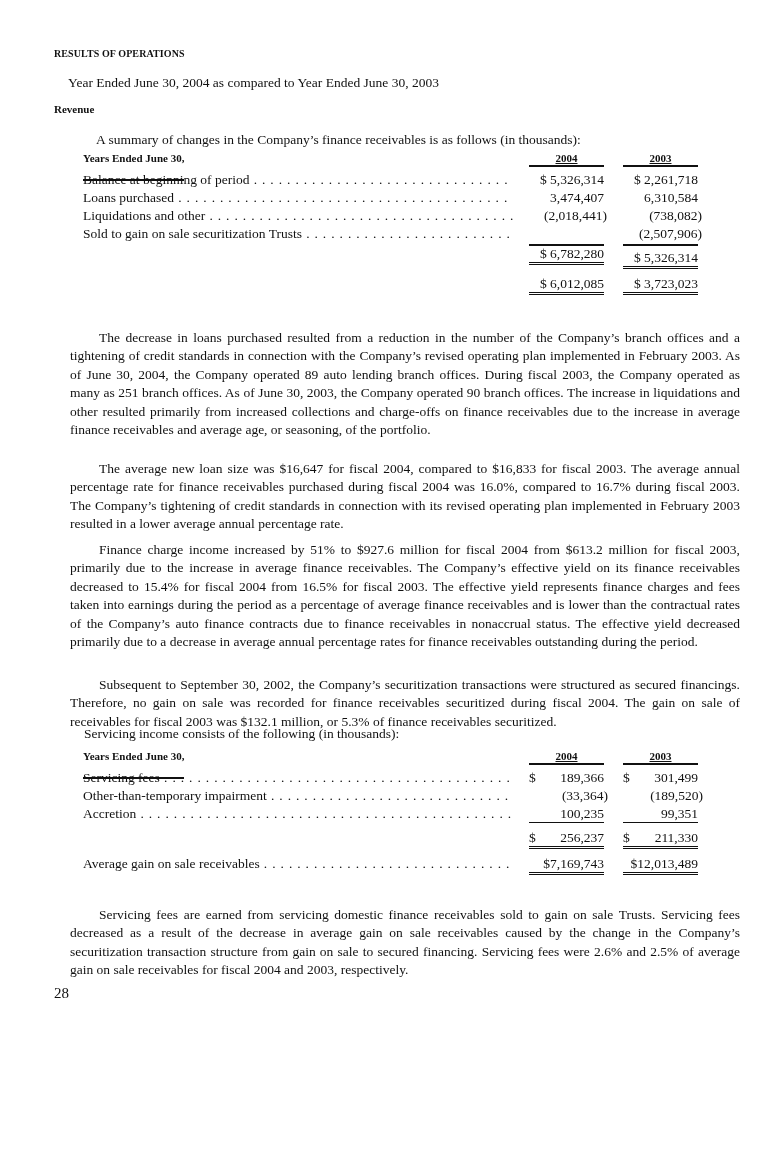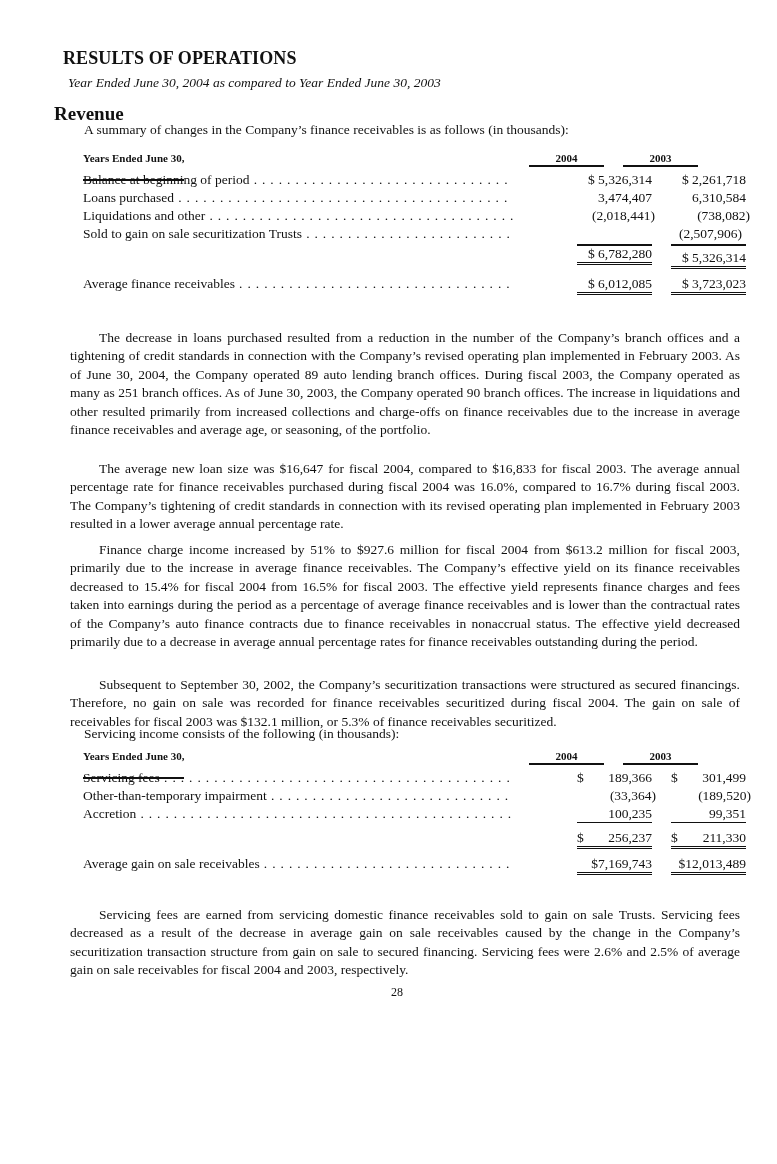--- a/index.html
+++ b/index.html
@@ -1,51 +1,51 @@
 <!DOCTYPE html>
 <html><head>
 <meta charset="utf-8">
 <style>
   html, body { margin: 0; padding: 0; background: #ffffff; }
   body { width: 777px; height: 1164px; position: relative; overflow: hidden;
          font-family: "Liberation Serif", "DejaVu Serif", serif; color: #111; font-size: 13.3px; }
   .page { position: absolute; left: 54px; top: 0; width: 670px; }
-  .h1 { position: absolute; top: 48px; left: 9px; font-weight: bold; font-size: 18px; letter-spacing: 0.1px; text-align: center; }
-  .subtitle { position: absolute; top: 75px; left: 14px; font-style: italic; font-size: 13.5px; }
-  .h2 { position: absolute; top: 103px; left: 0; font-weight: bold; font-size: 19px; }
+  .h1 { position: absolute; top: 48px; left: 0; font-weight: bold; font-size: 10px; letter-spacing: 0.1px; text-align: center; }
+  .subtitle { position: absolute; top: 75px; left: 14px; font-size: 13.5px; }
+  .h2 { position: absolute; top: 103px; left: 0; font-weight: bold; font-size: 11px; }
   .intro { position: absolute; left: 30px; font-size: 13.5px; }
   p.para { position: absolute; left: 0; width: 670px; margin: 16px; text-align: justify;
            text-indent: 29px; line-height: 18.4px; font-size: 13.5px; }
   .tbl { position: absolute; left: 29px; width: 641px; }
   .tbl .hdr-label { position: absolute; left: 0; top: 0; font-weight: bold; font-size: 11px;
                     border-bottom: 2px solid #111; padding-bottom: 15px; white-space: nowrap; }
   .tbl .colhdr { position: absolute; top: 0; width: 75px; text-align: center; font-weight: bold;
-                 font-size: 11px; border-bottom: 2px solid #111; padding-bottom: 1px; }
+                 font-size: 11px; border-bottom: 2px solid #111; padding-bottom: 1px; text-decoration: underline; }
   .tbl .row { position: absolute; left: 0; width: 641px; height: 18px; font-size: 13.5px; }
   .tbl .label { position: absolute; left: 0; width: 430px; white-space: nowrap; overflow: hidden; }
   .tbl .label::after { content: " . . . . . . . . . . . . . . . . . . . . . . . . . . . . . . . . . . . . . . . . . . . . . . . . . . . . . . . . . . . . . . . . . . . . . . . . . . . . . . . . . . . . . . . . . . . . . ."; letter-spacing: 0.8px; }
   .tbl .label.nodots::after { content: ""; }
-  .tbl .val { position: absolute; width: 75px; text-align: right; white-space: nowrap; margin-left: 48px; }
+  .tbl .val { position: absolute; width: 75px; text-align: right; white-space: nowrap; }
   .tbl .val .cur { position: absolute; left: 0; }
   .c1 { left: 446px; }
   .c2 { left: 540px; }
   .dbl { border-bottom: 3px double #111; }
   .single-under { border-bottom: 1px solid #111; }
   .thick-top { border-top: 2px solid #111; }
-  .pagenum { position: absolute; top: 985px; left: 8px; width: 670px; text-align: center; font-size: 12px; }
+  .pagenum { position: absolute; top: 985px; left: 0; width: 670px; text-align: left; font-size: 15px; }
 </style>
 </head>
 <body>
 
 <div class="page">
   <div class="h1">RESULTS OF OPERATIONS</div>
   <div class="subtitle">Year Ended June 30, 2004 as compared to Year Ended June 30, 2003</div>
   <div class="h2">Revenue</div>
 
-  <div class="intro" style="top:122px;">A summary of changes in the Company’s finance receivables is as follows (in thousands):</div>
+  <div class="intro" style="top:132px;margin-left:12px;">A summary of changes in the Company’s finance receivables is as follows (in thousands):</div>
 
   <div class="tbl" style="top:152px;">
     <div class="hdr-label">Years Ended June 30,</div>
     <div class="colhdr c1">2004</div>
     <div class="colhdr c2">2003</div>
 
     <div class="row" style="top:20px;">
       <div class="label">Balance at beginning of period</div>
       <div class="val c1">$ 5,326,314</div>
       <div class="val c2">$ 2,261,718</div>
@@ -56,28 +56,27 @@
       <div class="val c2">6,310,584</div>
     </div>
     <div class="row" style="top:56px;">
       <div class="label">Liquidations and other</div>
       <div class="val c1" style="width:78px;">(2,018,441)</div>
       <div class="val c2" style="width:79px;">(738,082)</div>
     </div>
     <div class="row" style="top:74px;">
       <div class="label">Sold to gain on sale securitization Trusts</div>
       <div class="val c1"></div>
-      <div class="val c2" style="width:79px;text-align:center;">(2,507,906)</div>
+      <div class="val c2" style="width:79px;">(2,507,906)</div>
     </div>
     <div class="row" style="top:98px;">
       <div class="val c1 thick-top dbl" style="top:-6px;">$ 6,782,280</div>
       <div class="val c2 thick-top dbl" style="top:-6px;padding-top:4px;">$ 5,326,314</div>
     </div>
     <div class="row" style="top:124px;">
-      <div class="label">Average finance receivables</div>
       <div class="val c1 dbl">$ 6,012,085</div>
       <div class="val c2 dbl">$ 3,723,023</div>
     </div>
   </div>
 
   <p class="para" style="top:313px;">The decrease in loans purchased resulted from a reduction in the number of the Company’s branch offices and a tightening of credit standards in connection with the Company’s revised operating plan implemented in February 2003. As of June 30, 2004, the Company operated 89 auto lending branch offices. During fiscal 2003, the Company operated as many as 251 branch offices. As of June 30, 2003, the Company operated 90 branch offices. The increase in liquidations and other resulted primarily from increased collections and charge-offs on finance receivables due to the increase in average finance receivables and average age, or seasoning, of the portfolio.</p>
   <p class="para" style="top:444px;">The average new loan size was $16,647 for fiscal 2004, compared to $16,833 for fiscal 2003. The average annual percentage rate for finance receivables purchased during fiscal 2004 was 16.0%, compared to 16.7% during fiscal 2003. The Company’s tightening of credit standards in connection with its revised operating plan implemented in February 2003 resulted in a lower average annual percentage rate.</p>
   <p class="para" style="top:525px;">Finance charge income increased by 51% to $927.6 million for fiscal 2004 from $613.2 million for fiscal 2003, primarily due to the increase in average finance receivables. The Company’s effective yield on its finance receivables decreased to 15.4% for fiscal 2004 from 16.5% for fiscal 2003. The effective yield represents finance charges and fees taken into earnings during the period as a percentage of average finance receivables and is lower than the contractual rates of the Company’s auto finance contracts due to finance receivables in nonaccrual status. The effective yield decreased primarily due to a decrease in average annual percentage rates for finance receivables outstanding during the period.</p>
   <p class="para" style="top:660px;">Subsequent to September 30, 2002, the Company’s securitization transactions were structured as secured financings. Therefore, no gain on sale was recorded for finance receivables securitized during fiscal 2004. The gain on sale of receivables for fiscal 2003 was $132.1 million, or 5.3% of finance receivables securitized.</p>
 

